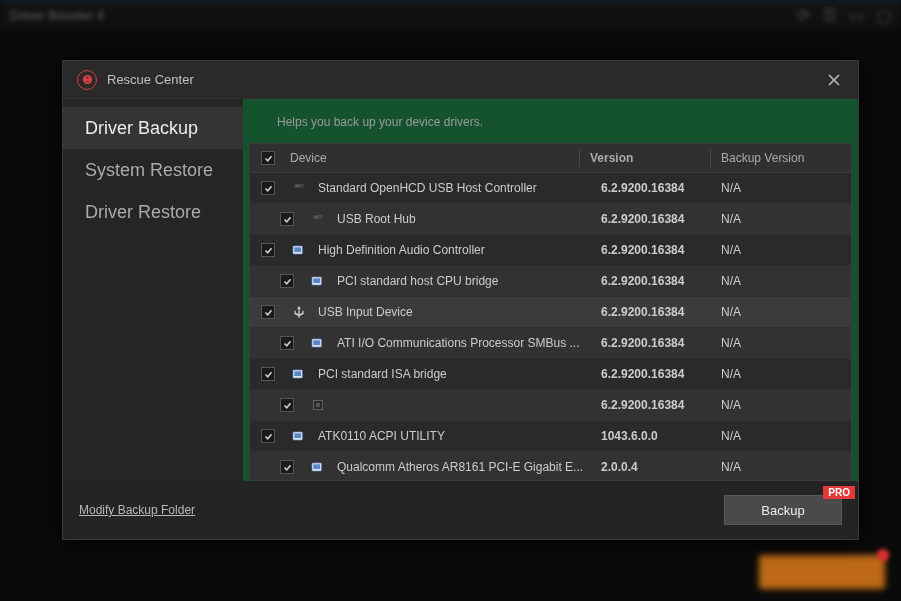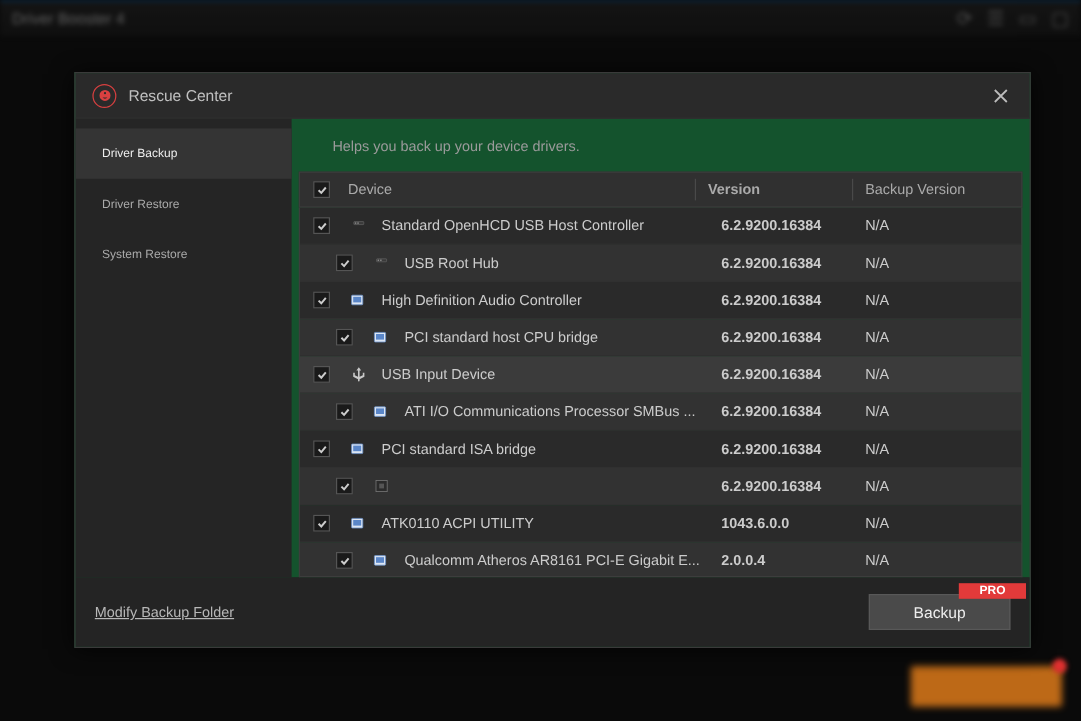--- a/index.html
+++ b/index.html
@@ -43,21 +43,21 @@
   .rc-icon svg { width: 11px; height: 11px; fill: #d94040; }
   .modal-title { color: #c0c0c0; font-size: 13px; }
   .close { margin-left: auto; width: 20px; height: 20px; display: flex; align-items: center; justify-content: center; cursor: pointer; color: #bbb; }
   .close svg { width: 12px; height: 12px; stroke: #bbb; stroke-width: 1.5; }
 
   .modal-body { flex: 1; display: flex; min-height: 0; }
 
   .sidebar { width: 180px; background: #252525; padding-top: 8px; }
   .sidebar .sb-item {
     height: 42px; display: flex; align-items: center; padding-left: 22px;
-    color: #aaa; font-size: 10px; cursor: pointer;
+    color: #aaa; font-size: 18px; cursor: pointer;
   }
   .sidebar .sb-item.active { background: #343434; color: #ededed; }
 
   .main { flex: 1; display: flex; flex-direction: column; padding: 0; min-width: 0; }
   .desc { padding: 16px 10px 14px 10px; color: #9a9a9a; font-size: 12px; margin-left: 24px; }
 
   .table-wrap { margin: 0 6px 0 6px; flex: 1; display: flex; flex-direction: column; min-height: 0; }
   .thead {
     display: flex; height: 30px; align-items: center; background: #303030;
     border: 1px solid #3d3d3d; font-size: 12px; color: #aaa;
@@ -95,21 +95,21 @@
     color: #b8b8b8; font-size: 12px; text-decoration: underline; cursor: pointer;
   }
   .spacer { flex: 1; }
   .backup-btn {
     position: relative; width: 118px; height: 30px; background: #4a4a4a;
     color: #eee; font-size: 13px; display: flex; align-items: center; justify-content: center;
     cursor: pointer; border: 1px solid #585858;
   }
   .pro-tag {
     position: absolute; top: -10px; right: -14px; background: #e23a3a; color: #fff;
-    font-size: 10px; font-weight: 600; padding: 1px 17px; text-align: right;
+    font-size: 10px; font-weight: 600; padding: 1px 5px; text-align: right;
   }
 </style>
 </head>
 <body>
 
 <div class="bg-fake"></div>
 
 <div class="titlebar">
   <span class="appname">Driver Booster 4</span>
   <div class="icons">
@@ -133,22 +133,22 @@
     <span class="close">
       <svg viewBox="0 0 12 12">
           <path d="M1 1 L11 11 M11 1 L1 11"></path>
         </svg>
     </span>
   </div>
 
   <div class="modal-body">
     <div class="sidebar" id="sidebar">
         <div class="sb-item active">Driver Backup</div>
+        <div class="sb-item">System Restore</div>
         <div class="sb-item">Driver Restore</div>
-        <div class="sb-item">System Restore</div>
       </div>
 
     <div class="main">
       <div class="desc">Helps you back up your device drivers.</div>
 
       <div class="table-wrap">
         <div class="thead">
           <div class="col-chk">
             <span class="chk">
               <svg viewBox="0 0 12 12">

